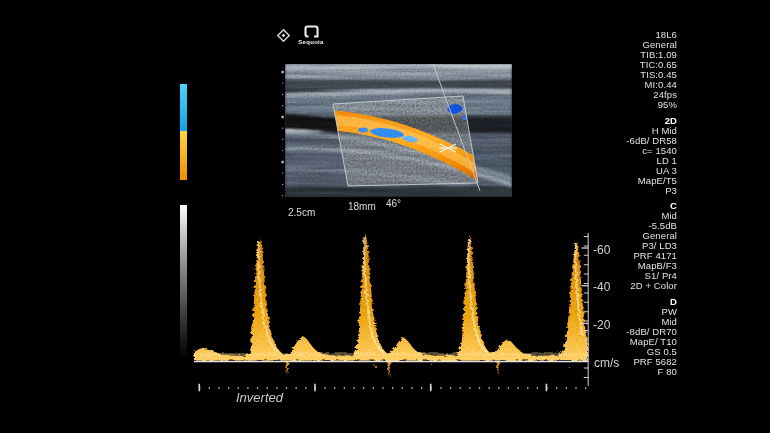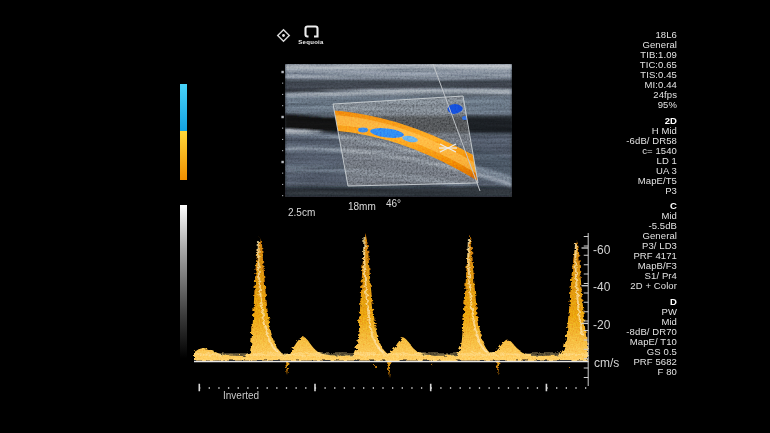--- a/index.html
+++ b/index.html
@@ -15,21 +15,21 @@
   .cbar{position:absolute;left:138px;top:84px;width:7px;height:96px;}
   .cbar .toward{position:absolute;top:0;left:0;width:100%;height:47px;
         background:linear-gradient(#49d4fa,#14a2e2);}
   .cbar .away{position:absolute;top:47px;left:0;width:100%;height:49px;
         background:linear-gradient(#ffd83a,#ef8e00);}
   .gbar{position:absolute;left:138px;top:205px;width:7px;height:153px;
         background:linear-gradient(#ffffff,#a5a5a5 30%,#3c3c3c 72%,#000 100%);}
   
   .lab{position:absolute;font-size:10px;color:#dadada;white-space:nowrap;}
   .scale-lab{position:absolute;font-size:12px;color:#d2d2d2;}
-  #inverted{position:absolute;left:181px;top:390px;font-size:10px;color:#c9c9c9;}
+  #inverted{position:absolute;left:194px;top:390px;font-size:13px;color:#c9c9c9;font-style:italic;}
   
   #marker-icon{position:absolute;left:233px;top:27px;}
   #logo{position:absolute;left:256px;top:25px;text-align:center;width:26px;}
   #logo .glyph{display:block;margin:0 auto;}
   #logo .word{font-size:6px;font-weight:bold;color:#f0f0f0;letter-spacing:.3px;margin-top:1px;}
   svg{display:block;}
 </style>
 </head>
 <body>
 <div id="screen">

